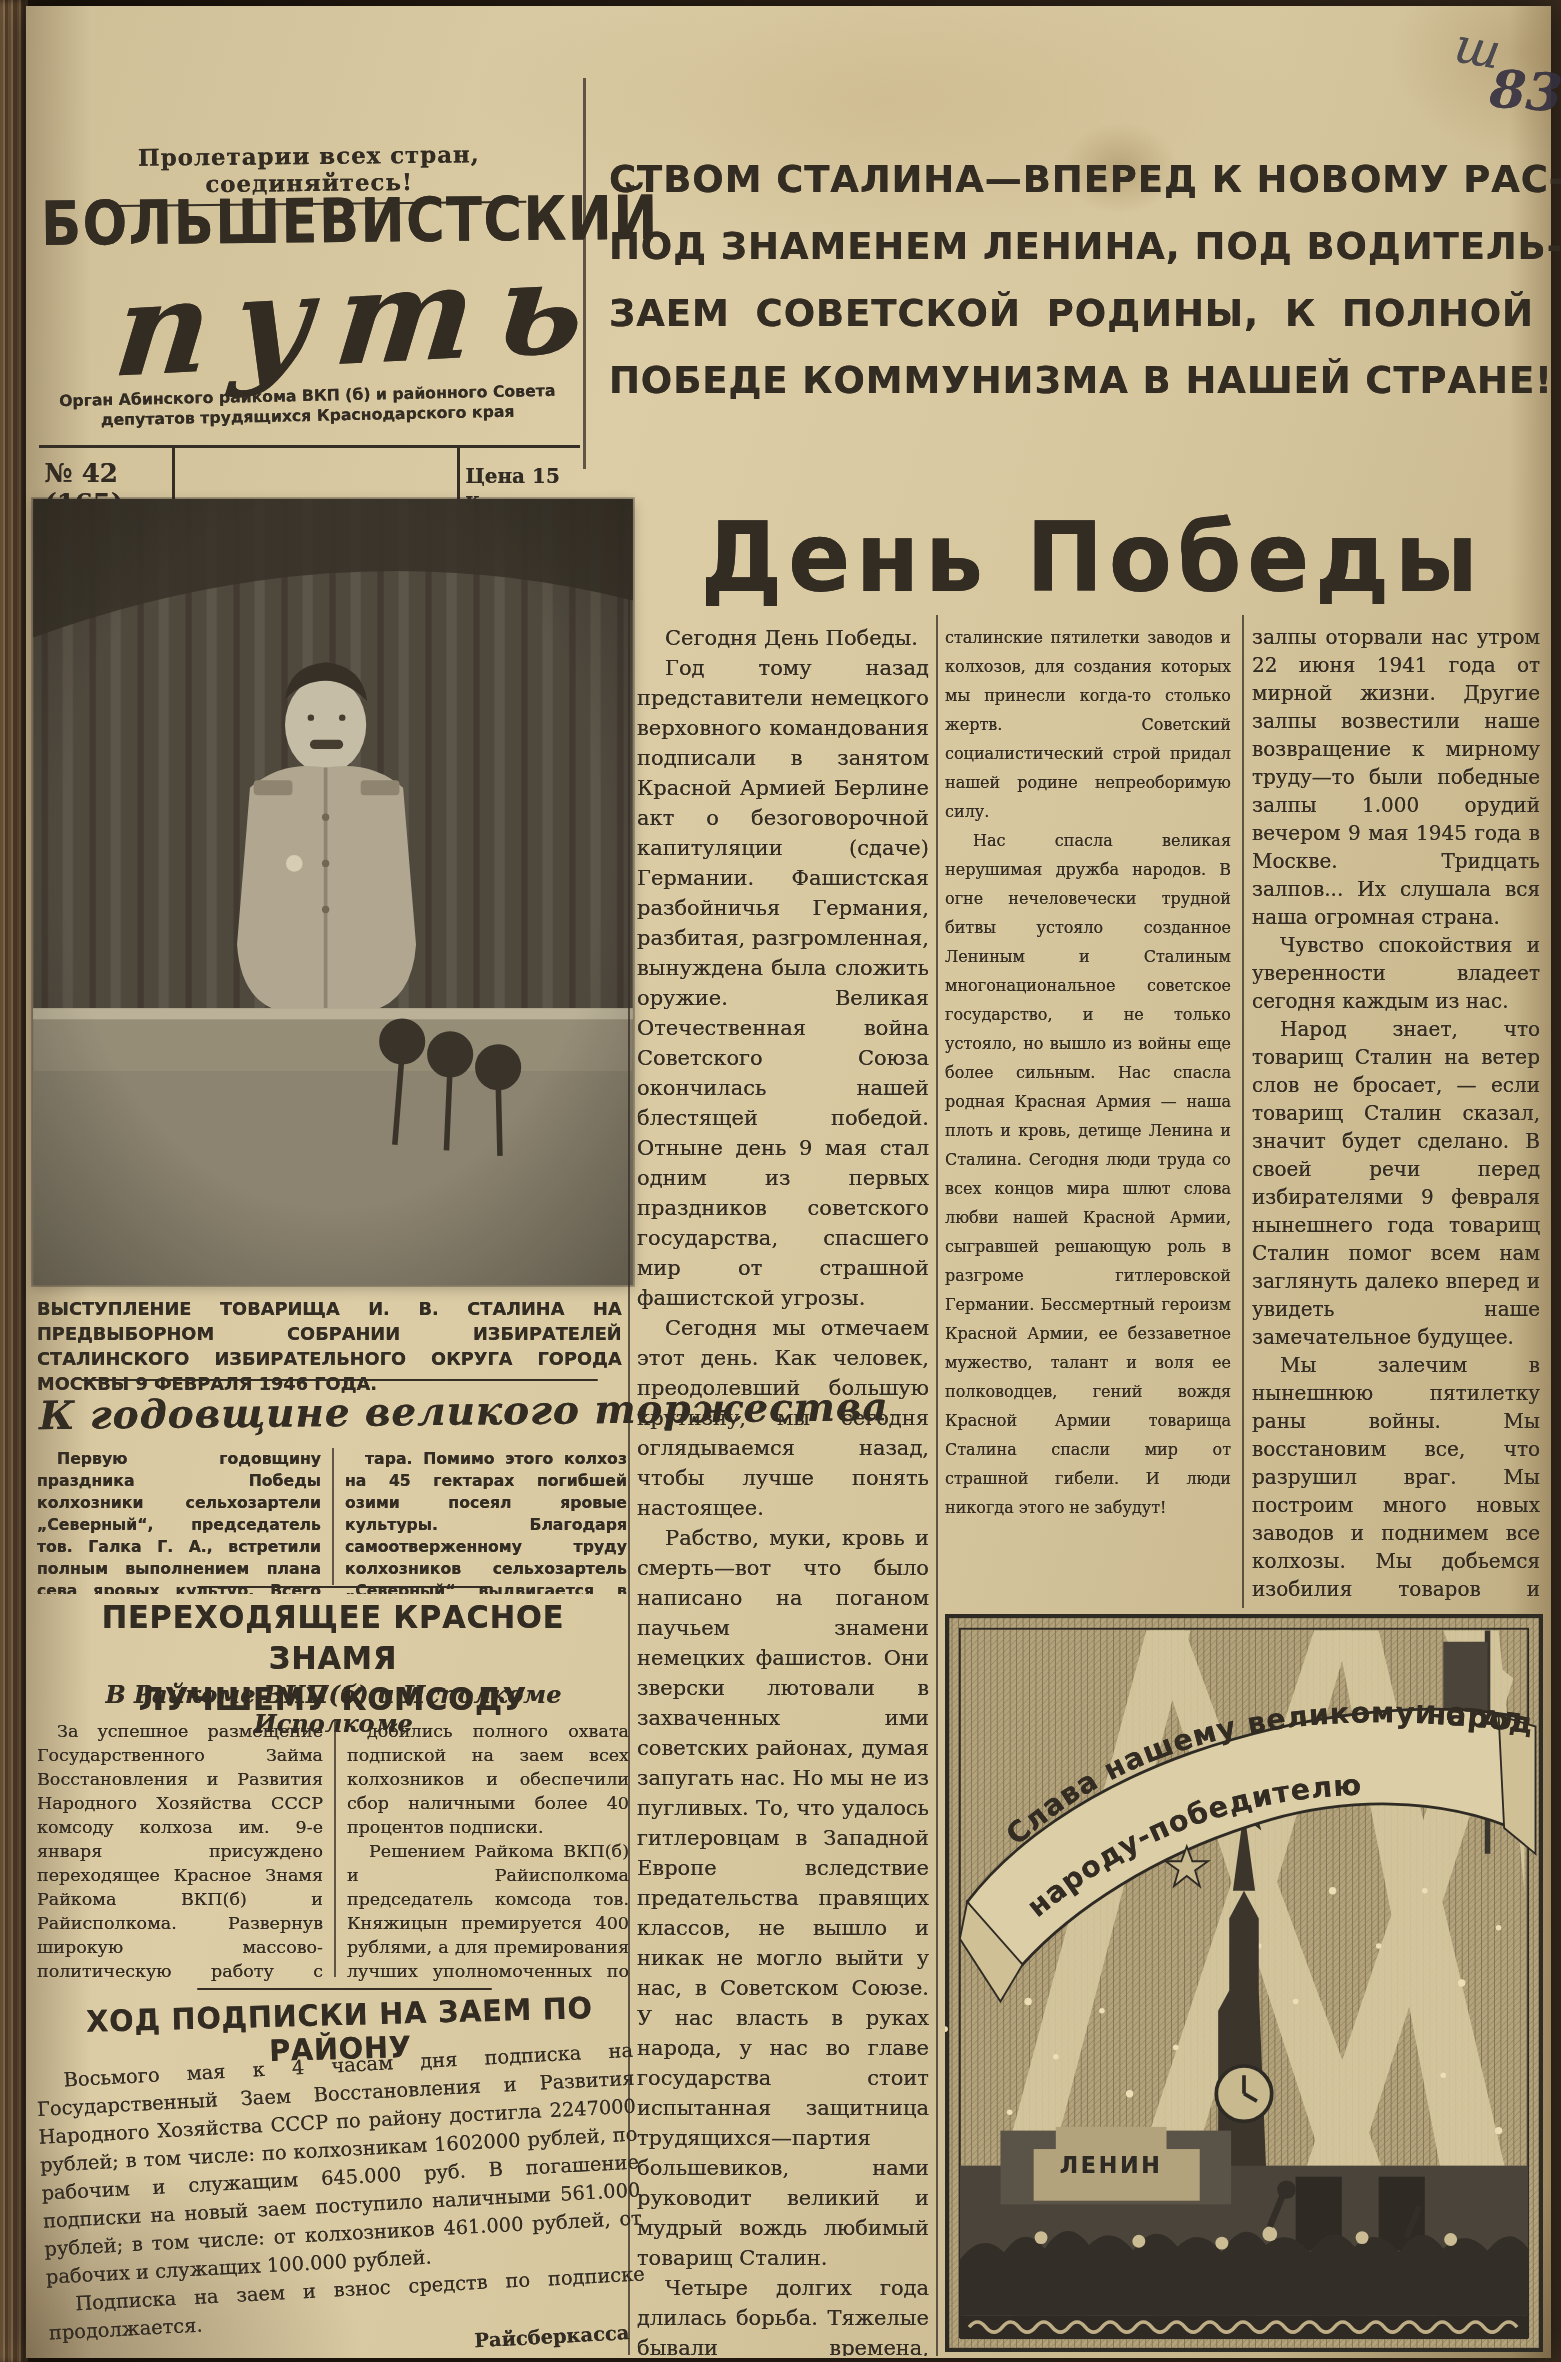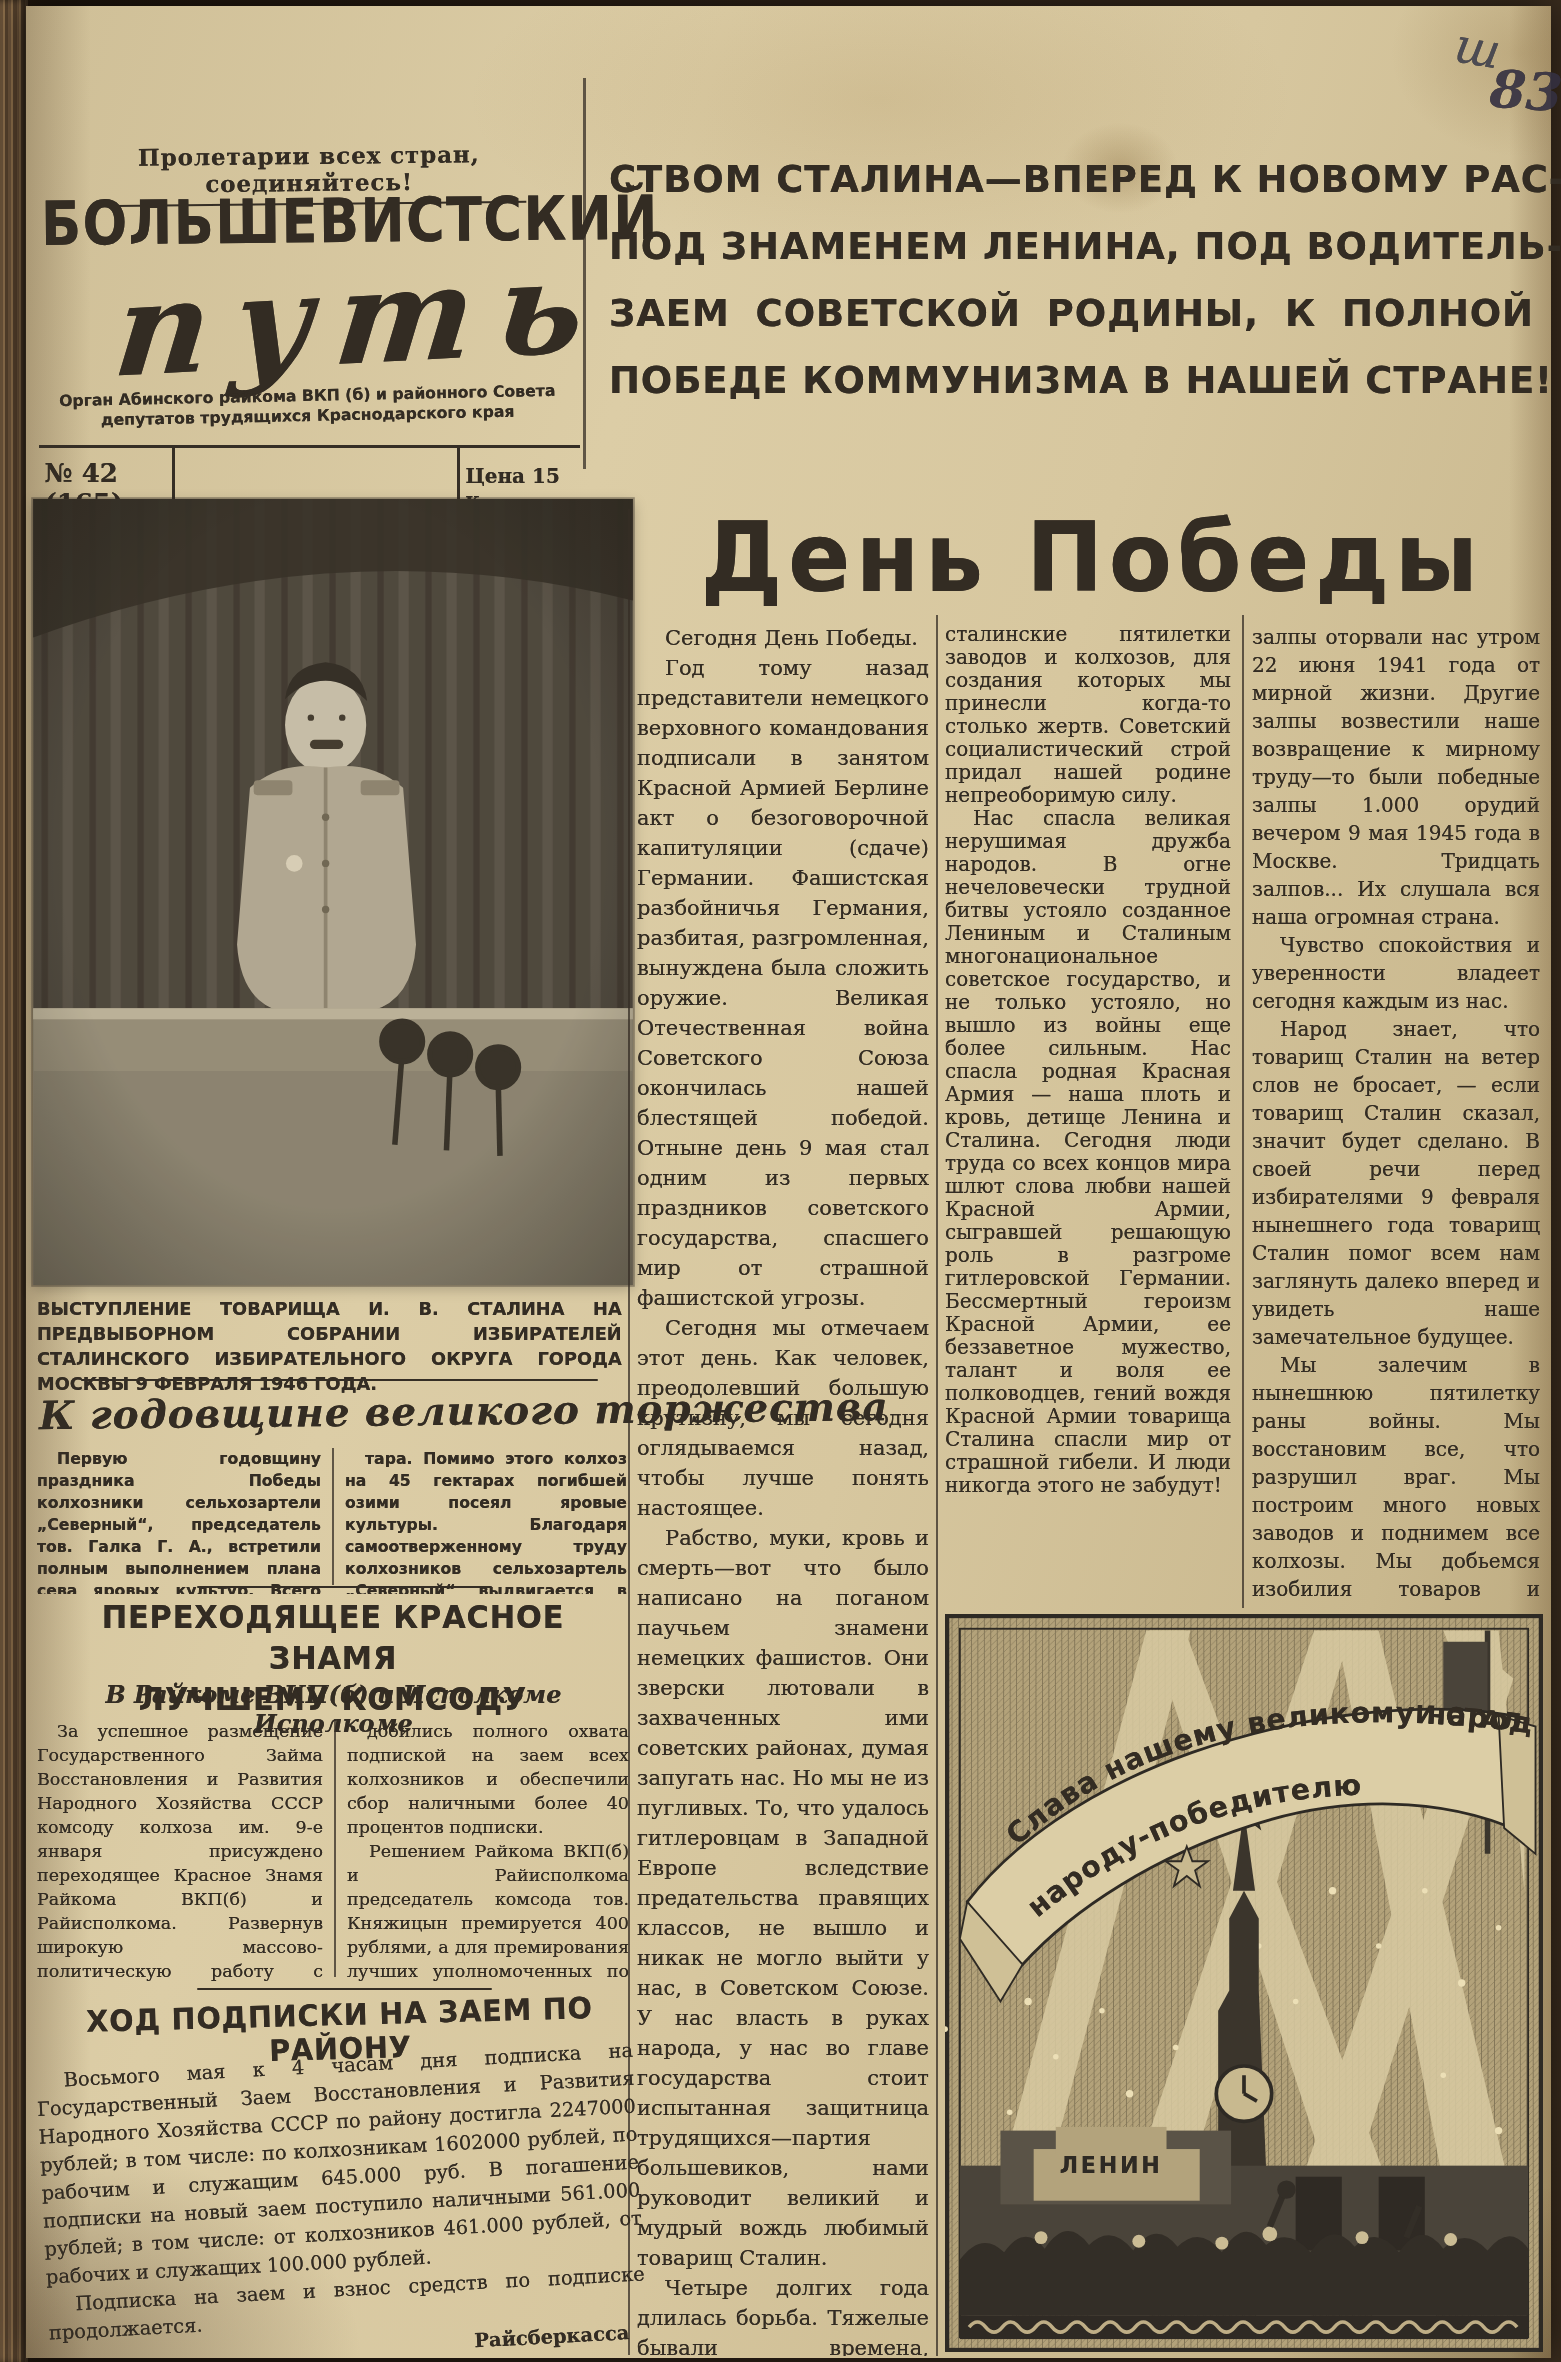--- a/index.html
+++ b/index.html
@@ -50,21 +50,21 @@
   .banner-slogan{position:absolute;left:583px;top:140px;width:925px;}
   .banner-slogan .para{margin:0;font-family:"DejaVu Sans","Liberation Sans",sans-serif;
     font-weight:bold;font-size:37px;line-height:67px;letter-spacing:0.9px;
     text-align:justify;text-align-last:justify;white-space:nowrap;}
 
   
   .lead-title{position:absolute;left:609px;top:498px;width:914px;text-align:center;
     font-weight:bold;font-size:92px;letter-spacing:5.5px;transform:scaleY(1.05);white-space:nowrap;}
   .news-col .para{margin:0;text-indent:28px;text-align:justify;}
   .col1{left:611px;top:617px;width:292px;height:1733px;font-size:21px;line-height:30px;}
-  .col2{left:919px;top:617px;width:286px;height:984px;font-size:20px;line-height:23px;}
+  .col2{left:919px;top:617px;width:286px;height:984px;font-size:16px;line-height:29px;}
   .col3{left:1226px;top:617px;width:288px;height:980px;font-size:20px;line-height:28px;}
   .news-col{position:absolute;overflow:hidden;}
   .col2 .para:first-child,.col3 .para:first-child{text-indent:0;}
 
   
   .photo-frame{position:absolute;left:7.4px;top:493px;width:600px;height:786px;
     box-shadow:0 0 0 1.8px rgba(53,46,37,.4), 0 3.7px 13px rgba(0,0,0,.25);}
   .caption{position:absolute;left:11px;top:1290px;width:609px;font-family:"DejaVu Sans","Liberation Sans",sans-serif;
     font-weight:bold;font-size:18.5px;line-height:25px;text-align:justify;transform:scaleX(.96);transform-origin:left;}
   .anniv-title{position:absolute;left:13px;top:1383px;width:600px;font-style:italic;font-weight:bold;

